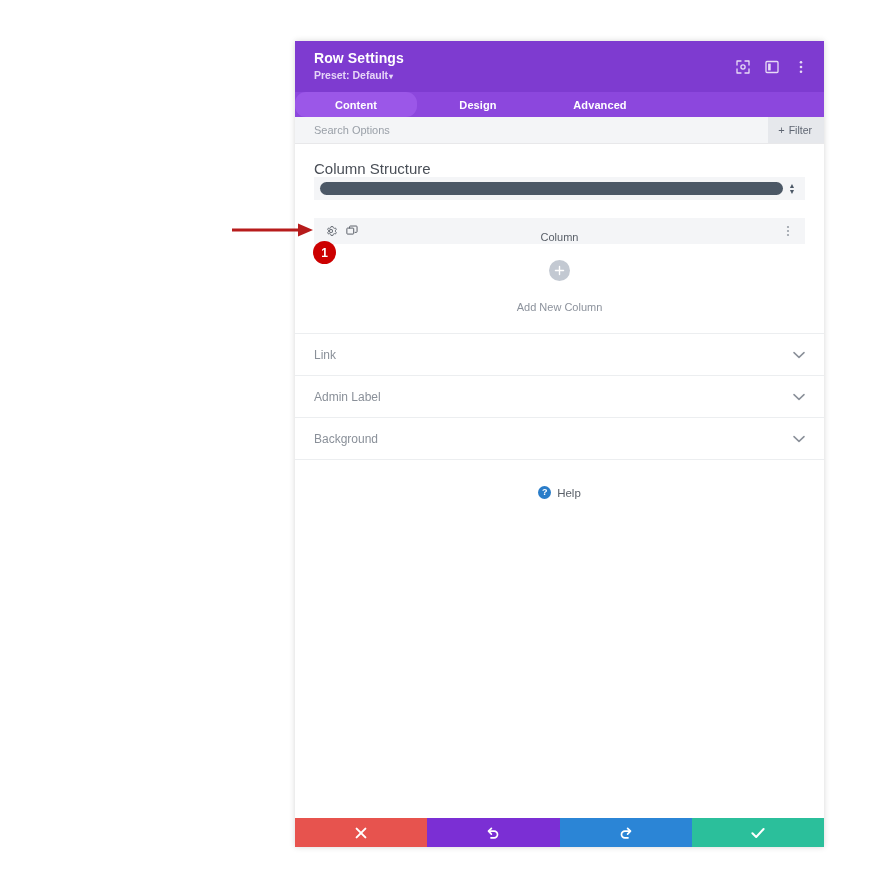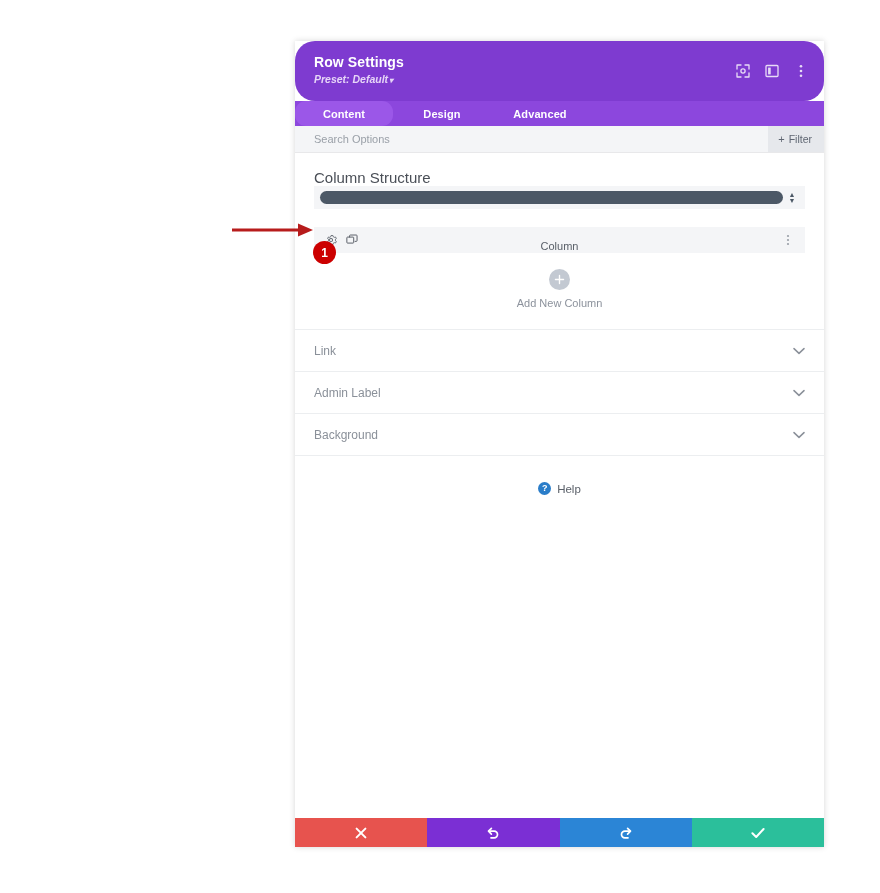--- a/index.html
+++ b/index.html
@@ -24,44 +24,42 @@
     height: 806px;
     background: #ffffff;
     box-shadow: 0 0 6px rgba(0,0,0,0.16);
     display: flex;
     flex-direction: column;
   }
 
   
   .panel-header {
     background: #7e3bd0;
-    height: 60px;
+    height: 51px;
     display: flex;
     align-items: center;
     justify-content: space-between;
     padding: 0 16px 0 19px;
     box-sizing: border-box;
     flex: none;
-    border-radius: 20px;
   }
   .header-titles { display: flex; flex-direction: column; justify-content: center; }
   .panel-title {
     color: #ffffff;
     font-size: 14px;
     font-weight: bold;
     line-height: 16px;
     letter-spacing: 0.1px;
   }
   .panel-preset {
     color: #e6d5f7;
     font-size: 10.5px;
     font-weight: bold;
     line-height: 14px;
     margin-top: 2px;
-    font-style: italic;
   }
   .preset-caret { font-size: 8px; margin-left: 1px; }
   .header-icons { display: flex; align-items: center; gap: 14px; }
   .hdr-icon {
     width: 15px; height: 15px;
     display: flex; align-items: center; justify-content: center;
     opacity: 0.82;
   }
   .hdr-icon svg { display: block; }
 
@@ -73,21 +71,21 @@
     align-items: stretch;
     flex: none;
   }
   .tab {
     font-size: 11px;
     font-weight: bold;
     color: #ffffff;
     display: flex;
     align-items: center;
     justify-content: center;
-    padding: 0 14px;
+    padding: 0 26px;
     min-width: 70px;
     letter-spacing: 0.1px;
     border-radius: 11px;
   }
   .tab.active { background: #9b57e8; }
 
   
   .search-bar {
     height: 26px;
     background: #f4f5f7;
@@ -187,21 +185,21 @@
     margin-top: 12px;
   }
   .col-right-icon { margin-left: auto; width: 12px; height: 12px; display: flex; align-items: center; justify-content: center; }
 
   
   .add-column {
     padding: 16px 0 20px 0;
     display: flex;
     flex-direction: column;
     align-items: center;
-    gap: 7px;
+    gap: 20px;
   }
   .add-circle {
     width: 21px; height: 21px;
     border-radius: 50%;
     background: #c3c9d2;
     display: flex;
     align-items: center;
     justify-content: center;
   }
   .add-circle svg { display: block; }

